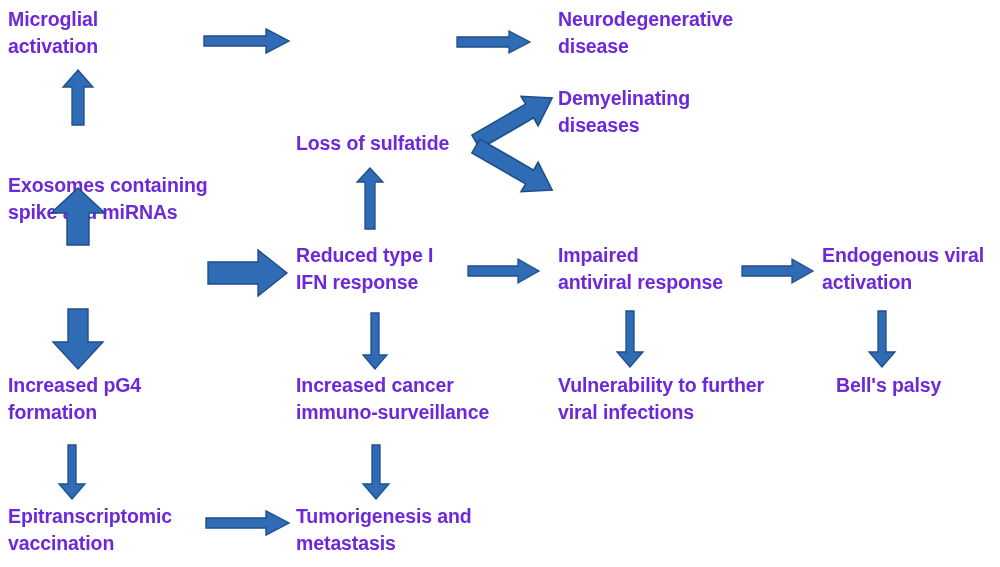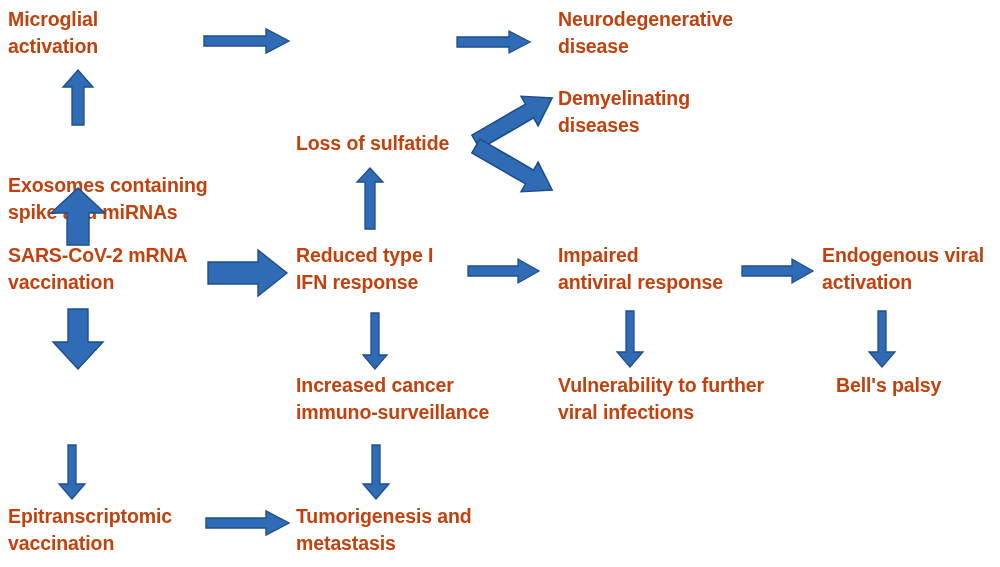--- a/index.html
+++ b/index.html
@@ -13,21 +13,21 @@
   }
   #canvas {
     position: relative;
     width: 1000px;
     height: 567px;
     background: #ffffff;
     overflow: hidden;
   }
   .node {
     position: absolute;
-    color: #c2410c;
+    color: #6d28d9;
     font-family: "Liberation Sans", sans-serif;
     font-size: 19.5px;
     font-weight: 700;
     line-height: 1.38;
     letter-spacing: -0.1px;
     white-space: pre-line;
     text-rendering: optimizeLegibility;
   }
   .arrow {
     position: absolute;
@@ -97,22 +97,20 @@
       <path d="M28 0 L55 25 L39 25 L39 57 L17 57 L17 25 L1 25 Z" fill="#2F6CB5" stroke="#1F4E89" stroke-width="1.4"></path>
     </svg>
   </div>
 
   <div class="arrow" style="left:356px; top:168px;">
     <svg width="28" height="62" viewBox="0 0 28 62">
       <path d="M14 0 L27 14 L19 14 L19 61 L9 61 L9 14 L1 14 Z" fill="#2F6CB5" stroke="#1F4E89" stroke-width="1.3"></path>
     </svg>
   </div>
 
-  <div class="node" style="left:8px; top:242px;">SARS-CoV-2 mRNA
-vaccination</div>
 
   <div class="arrow" style="left:208px; top:248px;">
     <svg width="80" height="50" viewBox="0 0 80 50">
       <path d="M0 14 L50 14 L50 2 L79 25 L50 48 L50 36 L0 36 Z" fill="#2F6CB5" stroke="#1F4E89" stroke-width="1.4"></path>
     </svg>
   </div>
 
   <div class="node" style="left:296px; top:242px;">Reduced type I
 IFN response</div>
 
@@ -151,20 +149,22 @@
       <path d="M14 57 L1 42 L10 42 L10 1 L18 1 L18 42 L27 42 Z" fill="#2F6CB5" stroke="#1F4E89" stroke-width="1.3"></path>
     </svg>
   </div>
 
   <div class="arrow" style="left:868px; top:310px;">
     <svg width="28" height="58" viewBox="0 0 28 58">
       <path d="M14 57 L1 42 L10 42 L10 1 L18 1 L18 42 L27 42 Z" fill="#2F6CB5" stroke="#1F4E89" stroke-width="1.3"></path>
     </svg>
   </div>
 
+  <div class="node" style="left:8px; top:372px;">Increased pG4
+formation</div>
 
   <div class="node" style="left:296px; top:372px;">Increased cancer
 immuno-surveillance</div>
 
   <div class="node" style="left:558px; top:372px;">Vulnerability to further
 viral infections</div>
 
   <div class="node" style="left:836px; top:372px;">Bell's palsy</div>
 
   <div class="arrow" style="left:58px; top:444px;">

